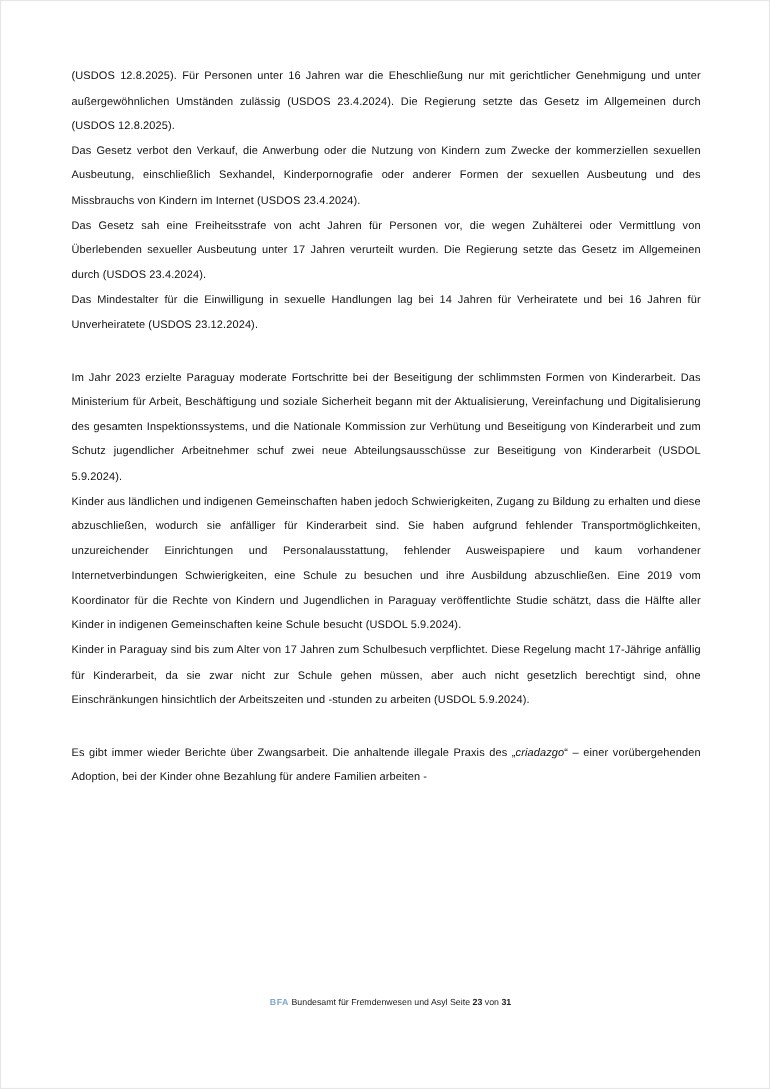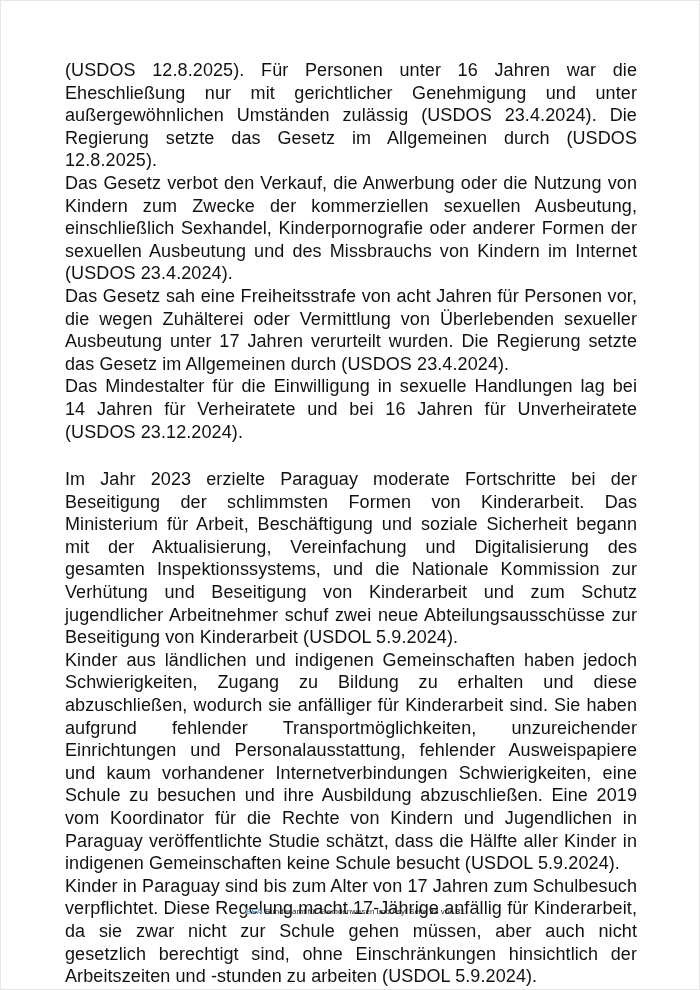--- a/index.html
+++ b/index.html
@@ -24,21 +24,21 @@
     overflow: hidden;
   }
   .content {
     position: absolute;
     top: 58px;
     left: 64px;
     width: 572px;
   }
   .para {
     margin: 0;
-    font-size: 18px;
+    font-size: 10px;
     line-height: 22.6px;
     text-align: justify;
     letter-spacing: 0.1px;
     color: #111111;
   }
   .para:last-child {
     text-align: justify;
   }
   .gap {
     height: 25px;
@@ -74,20 +74,21 @@
 
   <p class="para"><span>(USDOS 12.8.2025). Für Personen unter 16 Jahren war die Eheschließung nur mit gerichtlicher Genehmigung und unter außergewöhnlichen Umständen zulässig (USDOS 23.4.2024). Die Regierung setzte das Gesetz im Allgemeinen durch (USDOS 12.8.2025).</span></p>
       <p class="para"><span>Das Gesetz verbot den Verkauf, die Anwerbung oder die Nutzung von Kindern zum Zwecke der kommerziellen sexuellen Ausbeutung, einschließlich Sexhandel, Kinderpornografie oder anderer Formen der sexuellen Ausbeutung und des Missbrauchs von Kindern im Internet (USDOS 23.4.2024).</span></p>
       <p class="para"><span>Das Gesetz sah eine Freiheitsstrafe von acht Jahren für Personen vor, die wegen Zuhälterei oder Vermittlung von Überlebenden sexueller Ausbeutung unter 17 Jahren verurteilt wurden. Die Regierung setzte das Gesetz im Allgemeinen durch (USDOS 23.4.2024).</span></p>
       <p class="para"><span>Das Mindestalter für die Einwilligung in sexuelle Handlungen lag bei 14 Jahren für Verheiratete und bei 16 Jahren für Unverheiratete (USDOS 23.12.2024).</span></p>
       <div class="gap"></div>
       <p class="para"><span>Im Jahr 2023 erzielte Paraguay moderate Fortschritte bei der Beseitigung der schlimmsten Formen von Kinderarbeit. Das Ministerium für Arbeit, Beschäftigung und soziale Sicherheit begann mit der Aktualisierung, Vereinfachung und Digitalisierung des gesamten Inspektionssystems, und die Nationale Kommission zur Verhütung und Beseitigung von Kinderarbeit und zum Schutz jugendlicher Arbeitnehmer schuf zwei neue Abteilungsausschüsse zur Beseitigung von Kinderarbeit (USDOL 5.9.2024).</span></p>
       <p class="para"><span>Kinder aus ländlichen und indigenen Gemeinschaften haben jedoch Schwierigkeiten, Zugang zu Bildung zu erhalten und diese abzuschließen, wodurch sie anfälliger für Kinderarbeit sind. Sie haben aufgrund fehlender Transportmöglichkeiten, unzureichender Einrichtungen und Personalausstattung, fehlender Ausweispapiere und kaum vorhandener Internetverbindungen Schwierigkeiten, eine Schule zu besuchen und ihre Ausbildung abzuschließen. Eine 2019 vom Koordinator für die Rechte von Kindern und Jugendlichen in Paraguay veröffentlichte Studie schätzt, dass die Hälfte aller Kinder in indigenen Gemeinschaften keine Schule besucht (USDOL 5.9.2024).</span></p>
       <p class="para"><span>Kinder in Paraguay sind bis zum Alter von 17 Jahren zum Schulbesuch verpflichtet. Diese Regelung macht 17-Jährige anfällig für Kinderarbeit, da sie zwar nicht zur Schule gehen müssen, aber auch nicht gesetzlich berechtigt sind, ohne Einschränkungen hinsichtlich der Arbeitszeiten und -stunden zu arbeiten (USDOL 5.9.2024).</span></p>
       <div class="gap"></div>
+      <p class="para"><span>Es gibt immer wieder Berichte über Zwangsarbeit. Die anhaltende illegale Praxis des „</span><span class="italic">criadazgo</span><span>“ – einer vorübergehenden Adoption, bei der Kinder ohne Bezahlung für andere Familien arbeiten -</span></p>
     </div>
 
   <div class="footer">
     <span class="bfa-logo-text">BFA</span>
     <span>Bundesamt für Fremdenwesen und Asyl</span>
     <span>Seite</span>
     <b>23</b>
     <span>von</span>
     <b>31</b>
   </div>

